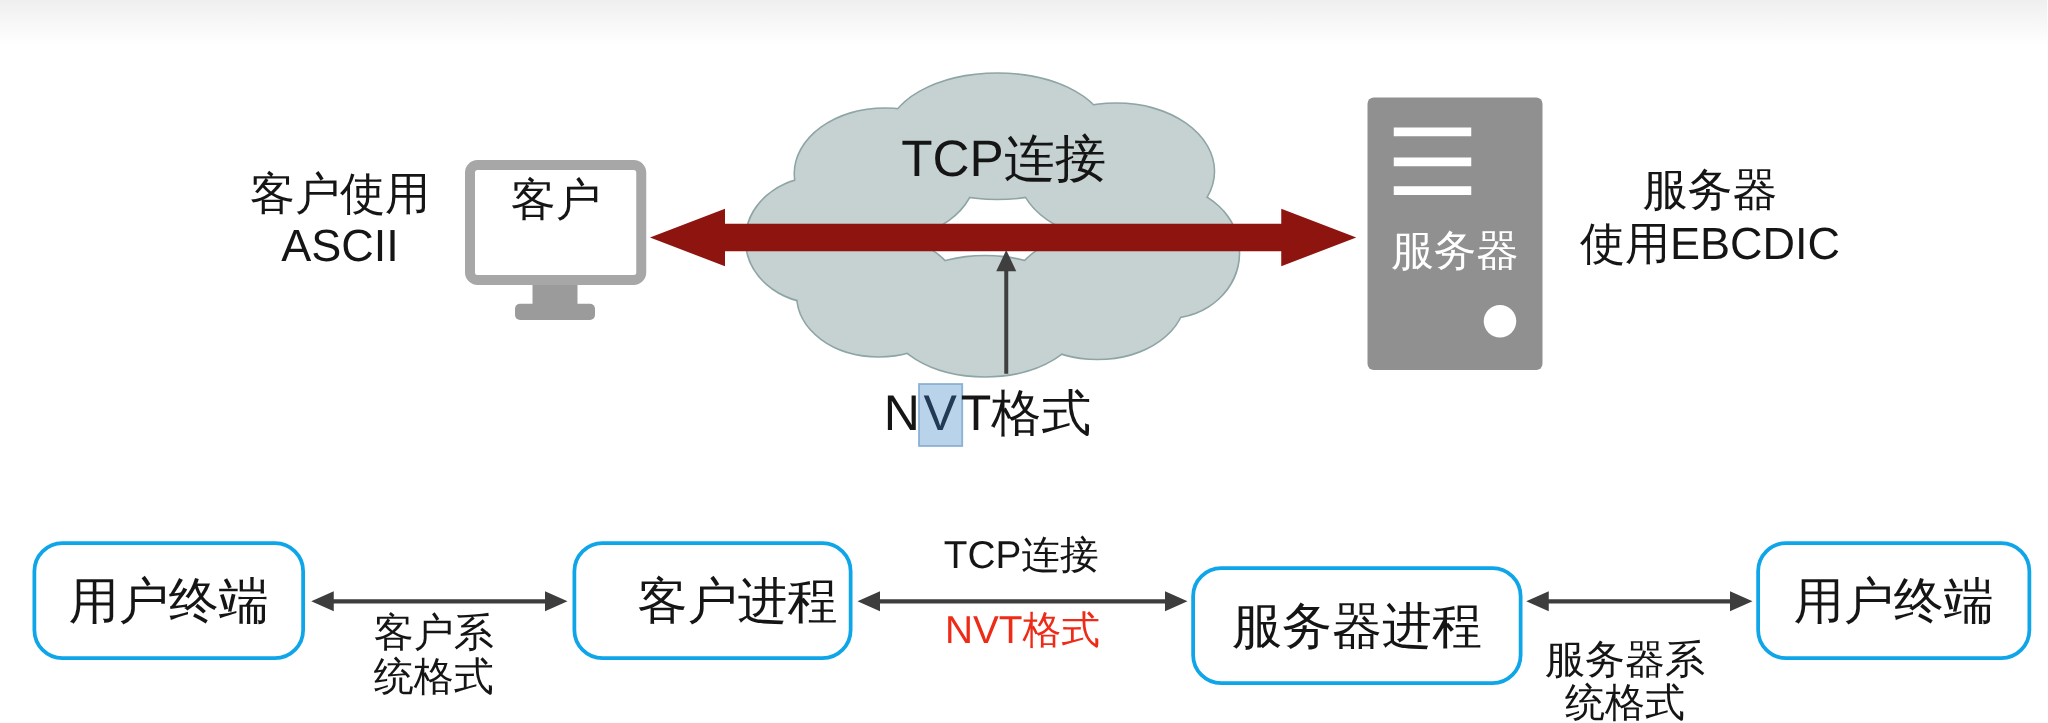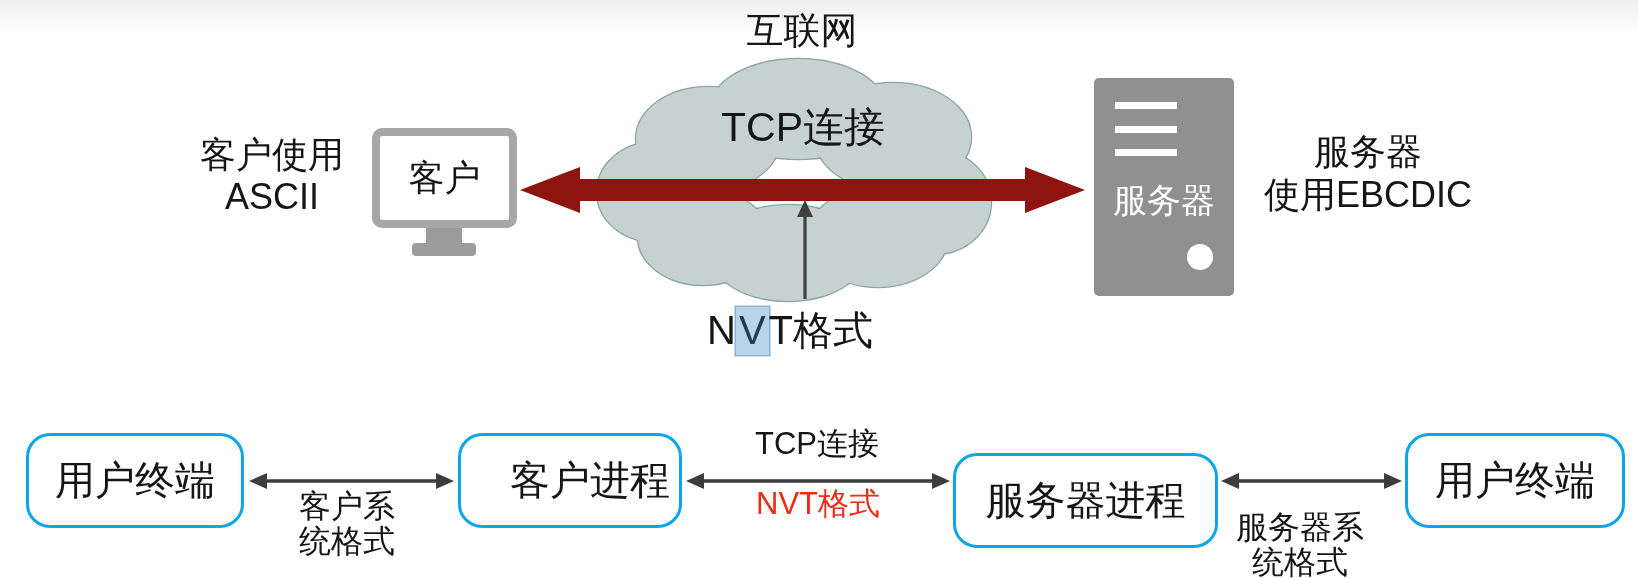--- a/index.html
+++ b/index.html
@@ -30,21 +30,21 @@
   
   #cloud-svg{left:593px;top:57px;z-index:1;}
 
   
   #connector-svg{left:0;top:0;z-index:5;pointer-events:none;}
 
   
   .monitor{
     left:372px;top:128px;width:145px;height:100px;box-sizing:border-box;
     border:8px solid #a7a7a7;border-radius:10px;background:#fff;
-    display:flex;align-items:center;justify-content:center;
+    display:flex;align-items:flex-start;justify-content:center;
     font-size:36px;z-index:3;
   }
   .monitor-neck{left:426px;top:226px;width:36px;height:21px;background:#9b9b9b;z-index:2;}
   .monitor-base{left:412px;top:243px;width:64px;height:13px;background:#9b9b9b;border-radius:4px;z-index:3;}
 
   
   .server{
     left:1094px;top:78px;width:140px;height:218px;background:#909090;
     border-radius:5px;z-index:3;
   }
@@ -120,21 +120,20 @@
       <polygon points="686,481 704,473 704,489" stroke="none"></polygon>
       <polygon points="950,481 932,473 932,489" stroke="none"></polygon>
     </g>
     <g stroke="#3d3d3d" fill="#3d3d3d" stroke-width="3.4">
       <line x1="1238" y1="481" x2="1385" y2="481"></line>
       <polygon points="1221,481 1239,473 1239,489" stroke="none"></polygon>
       <polygon points="1402,481 1384,473 1384,489" stroke="none"></polygon>
     </g>
   </svg>
 
-  <div class="abs ctr internet-label">互联网</div>
   <div class="abs ctr tcp-cloud-label">TCP连接</div>
 
   <div class="abs ctr client-caption">
     <div>客户使用</div>
     <div>ASCII</div>
   </div>
 
   <div class="abs ctr server-caption">
     <div>服务器</div>
     <div>使用EBCDIC</div>

